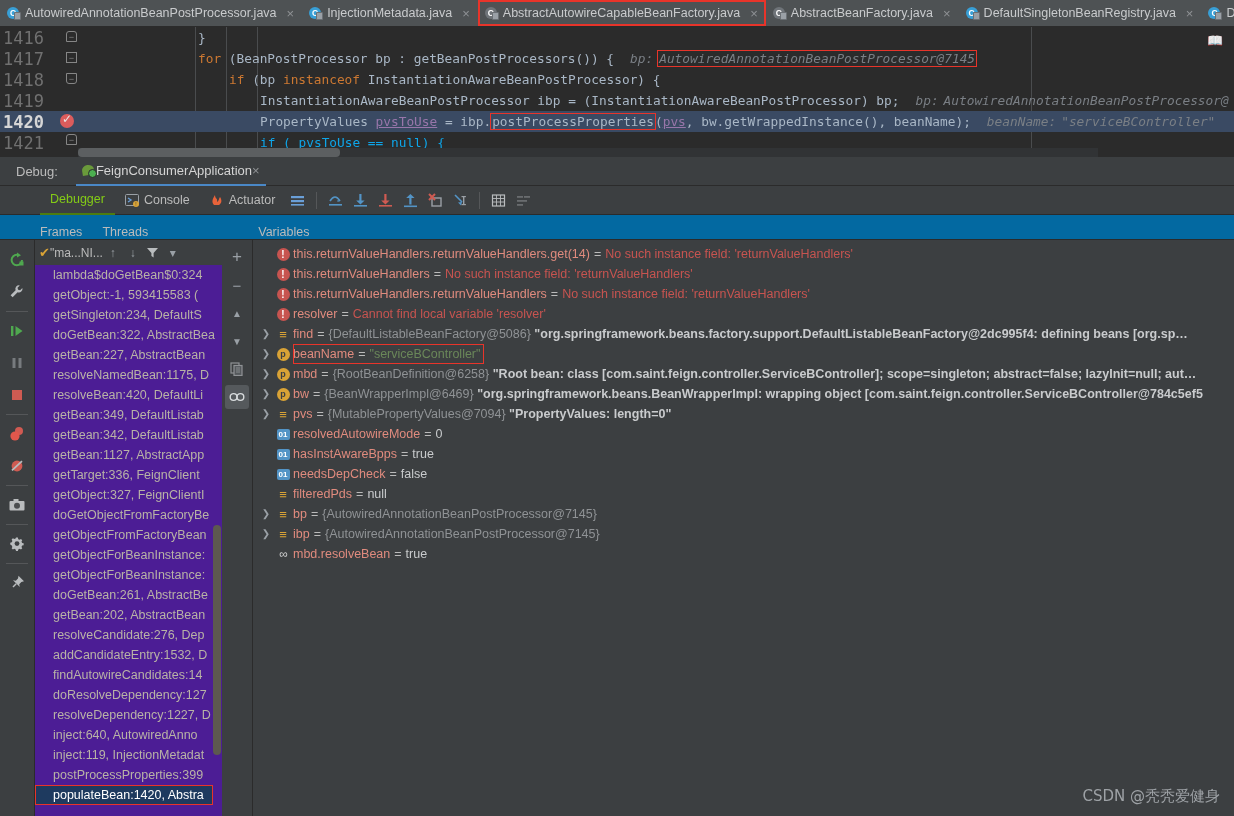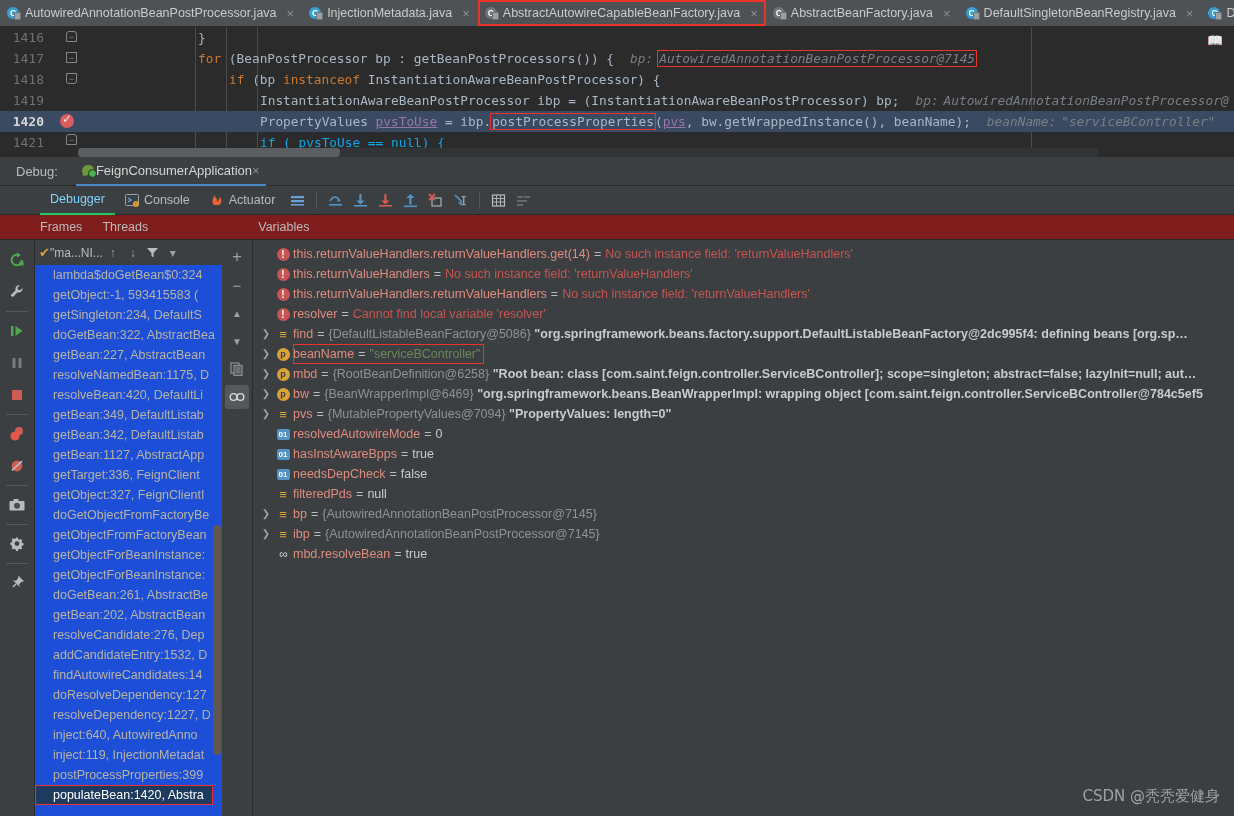--- a/index.html
+++ b/index.html
@@ -38,21 +38,21 @@
     border-radius:1px;border:1px solid #6b7075;
   }
   .jicon.grey .circ{background:#6f7479;}
 
   
   #editor{position:relative;height:130px;background:#2b2b2b;overflow:hidden;}
   .ed-row{height:21px;display:flex;align-items:center;position:relative;}
   .ed-row.hl{background:#3a4a63;}
   .lnum{
     width:44px;text-align:right;padding-right:9px;color:#707070;
-    font-family:"DejaVu Sans Mono",monospace;font-size:13px;flex:0 0 auto;
+    font-family:"DejaVu Sans Mono",monospace;font-size:17px;flex:0 0 auto;
   }
   .lnum.cur{color:#d6d6d6;font-weight:bold;}
   .gutter{width:34px;flex:0 0 auto;position:relative;height:21px;}
   .fold{
     position:absolute;left:13px;top:4px;width:11px;height:11px;
     border:1px solid #868686;box-sizing:border-box;
     display:flex;align-items:center;justify-content:center;color:#868686;font-size:9px;
   }
   .fold.top{border-radius:3px 3px 0 0;}
   .fold.mid{border-radius:0;}
@@ -102,46 +102,46 @@
 
   
   #tooltabs{
     height:28px;background:#3c3f41;display:flex;align-items:center;
     border-bottom:1px solid #2b2b2b;padding-left:40px;
   }
   .ttab{
     display:flex;align-items:center;gap:5px;height:27px;padding:0 10px;
     color:#bbbbbb;font-size:12.5px;
   }
-  .ttab.active{border-bottom:2px solid #22c55e;color:#7dd3fc;}
+  .ttab.active{border-bottom:2px solid #4d7c0f;color:#84cc16;}
   .tbsep{width:1px;height:17px;background:#555759;margin:0 6px;}
   .tbicon{width:17px;height:17px;display:inline-block;position:relative;margin:0 4px;}
 
   
-  #subhdr{height:24px;background:#7f1d1d;display:flex;align-items:center;border-bottom:1px solid #2b2b2b;}
+  #subhdr{height:24px;background:#0369a1;display:flex;align-items:flex-end;border-bottom:1px solid #2b2b2b;}
   #subhdr .sh{color:#bbbbbb;font-size:12.5px;}
 
   
   #main{display:flex;height:576px;}
   #lefttools{
     width:34px;background:#3c3f41;flex:0 0 auto;display:flex;flex-direction:column;
     align-items:center;padding-top:4px;gap:0px;border-right:1px solid #2b2b2b;
   }
   .ltbtn{width:26px;height:26px;display:flex;align-items:center;justify-content:center;margin:3px 0;}
   .ltsep{width:22px;height:1px;background:#555759;margin:3px 0;}
 
   #framespane{width:187px;flex:0 0 auto;background:#3c3f41;position:relative;}
   #framestoolbar{height:25px;display:flex;align-items:center;gap:0px;padding-left:4px;}
   .fthread{
     display:flex;align-items:center;gap:4px;color:#bbbbbb;font-size:12px;white-space:nowrap;
   }
   .fcheck{color:#d9a336;font-size:13px;font-weight:bold;}
   .ficon{width:20px;height:20px;display:flex;align-items:center;justify-content:center;color:#9aa0a6;font-size:12px;}
   #frameslist{
-    position:absolute;top:25px;left:0;right:0;bottom:0;background:#1d4ed8;overflow:hidden;
+    position:absolute;top:25px;left:0;right:0;bottom:0;background:#4c1d95;overflow:hidden;
   }
   .frm{
     height:20px;line-height:20px;padding-left:18px;white-space:nowrap;overflow:hidden;
     color:#b9b3a6;font-size:12.5px;
   }
   .frm.sel{background:#1e3a5f;color:#ffffff;outline:1.5px solid #e8342a;outline-offset:-1px;width:178px;box-sizing:border-box;}
   #frames-scroll{position:absolute;right:1px;top:285px;width:8px;height:230px;background:#5d5850;border-radius:4px;}
 
   #framesrail{
     width:30px;flex:0 0 auto;background:#3c3f41;display:flex;flex-direction:column;

